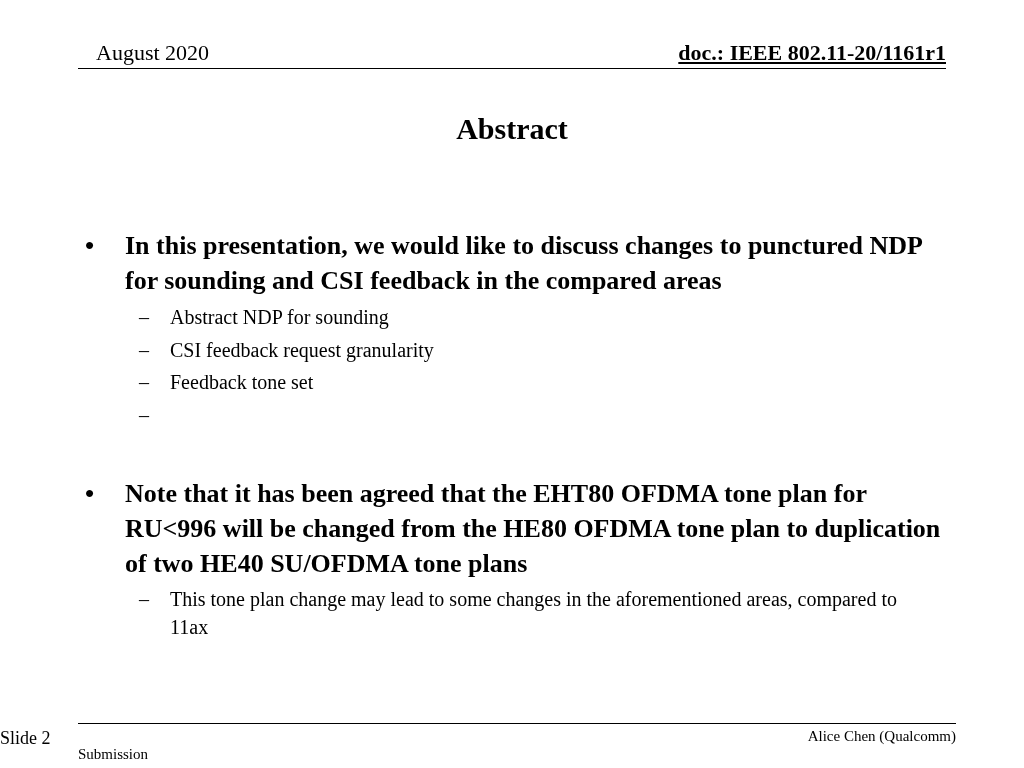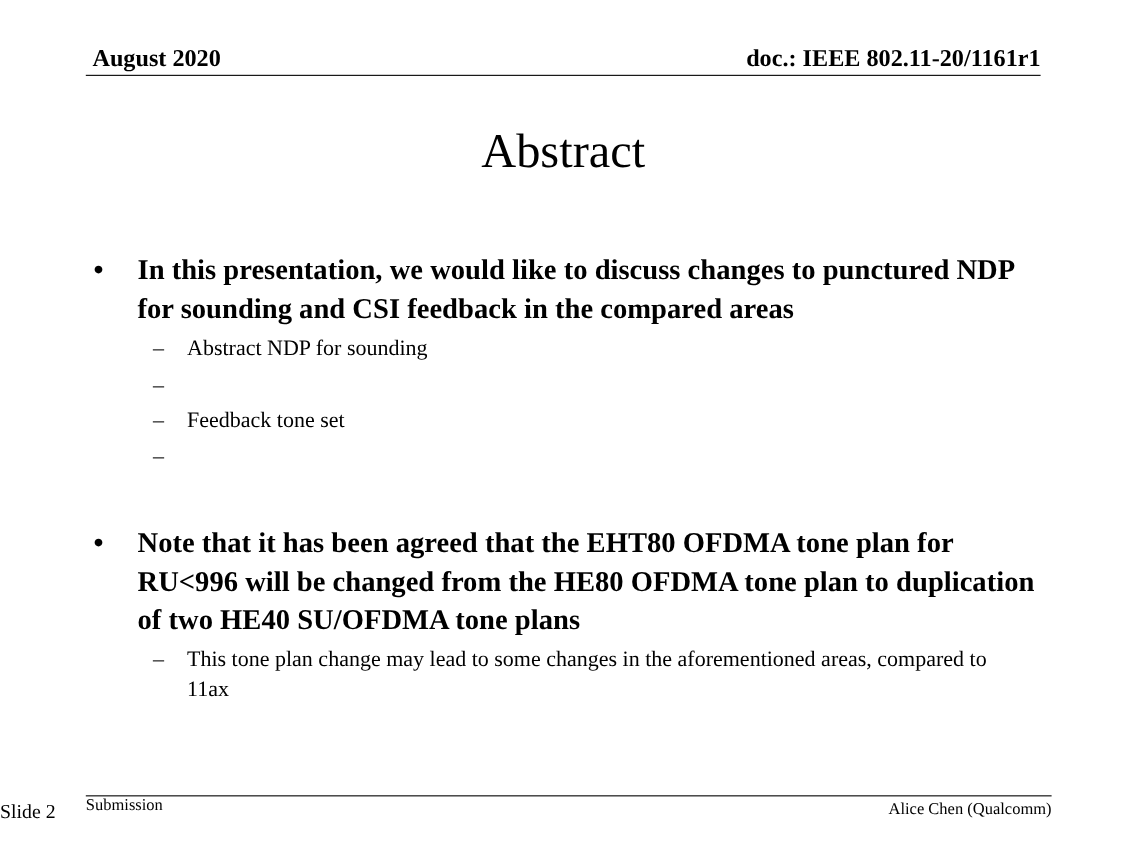--- a/index.html
+++ b/index.html
@@ -1,27 +1,27 @@
 <!DOCTYPE html>
 <html><head>
 <meta charset="utf-8">
 <style>
   html, body { margin: 0; padding: 0; background: #ffffff; }
   body { width: 1024px; height: 768px; position: relative; overflow: hidden;
          font-family: "Liberation Serif", "DejaVu Serif", serif; color: #000; }
-  .header-left { position: absolute; left: 84px; top: 40px; font-size: 22px; font-weight: bold; }
-  .header-right { position: absolute; right: 78px; top: 40px; font-size: 22px; font-weight: bold; }
+  .header-left { position: absolute; left: 96px; top: 40px; font-size: 22px; font-weight: normal; }
+  .header-right { position: absolute; right: 78px; top: 40px; font-size: 22px; font-weight: bold; text-decoration: underline; }
   .header-rule { position: absolute; left: 78px; width: 868px; top: 68px; height: 0; border-top: 1.5px solid #000; }
-  .title { position: absolute; left: 0; width: 1024px; top: 112px; text-align: center; font-size: 44px; font-weight: normal; }
+  .title { position: absolute; left: 0; width: 1024px; top: 112px; text-align: center; font-size: 30px; font-weight: bold; }
   .bullet { position: absolute; left: 125px; width: 830px; font-size: 26px; font-weight: bold; line-height: 35px; }
   .bullet .dot { position: absolute; left: -40px; top: 0; }
   .sub { position: absolute; left: 170px; width: 760px; font-size: 20px; line-height: 28px; }
   .sub .dash { position: absolute; left: -31px; top: 0; }
   .footer-rule { position: absolute; left: 78px; width: 878px; top: 723px; height: 0; border-top: 1.5px solid #000; }
-  .footer-left { position: absolute; left: 78px; top: 724px; font-size: 15px; }
+  .footer-left { position: absolute; left: 78px; top: 746px; font-size: 15px; }
   .footer-center { position: absolute; left: 0; width: 1024px; top: 728px; text-align: left; font-size: 18px; }
   .footer-right { position: absolute; right: 68px; top: 728px; font-size: 15px; }
 </style>
 </head>
 <body>
 
 <div class="header-left">August 2020</div>
 <div class="header-right">doc.: IEEE 802.11-20/1161r1</div>
 <div class="header-rule"></div>
 
@@ -30,20 +30,21 @@
 <div class="bullet" style="top:228px;">
   <span class="dot">•</span>
   <span>In this presentation, we would like to discuss changes to punctured NDP for sounding and CSI feedback in the compared areas</span>
 </div>
 <div class="sub" style="top:303px;">
   <span class="dash">–</span>
   <span>Abstract NDP for sounding</span>
 </div>
 <div class="sub" style="top:336px;">
   <span class="dash">–</span>
+  <span>CSI feedback request granularity</span>
 </div>
 <div class="sub" style="top:368px;">
   <span class="dash">–</span>
   <span>Feedback tone set</span>
 </div>
 <div class="sub" style="top:401px;">
   <span class="dash">–</span>
 </div>
 
 <div class="bullet" style="top:476px;">

